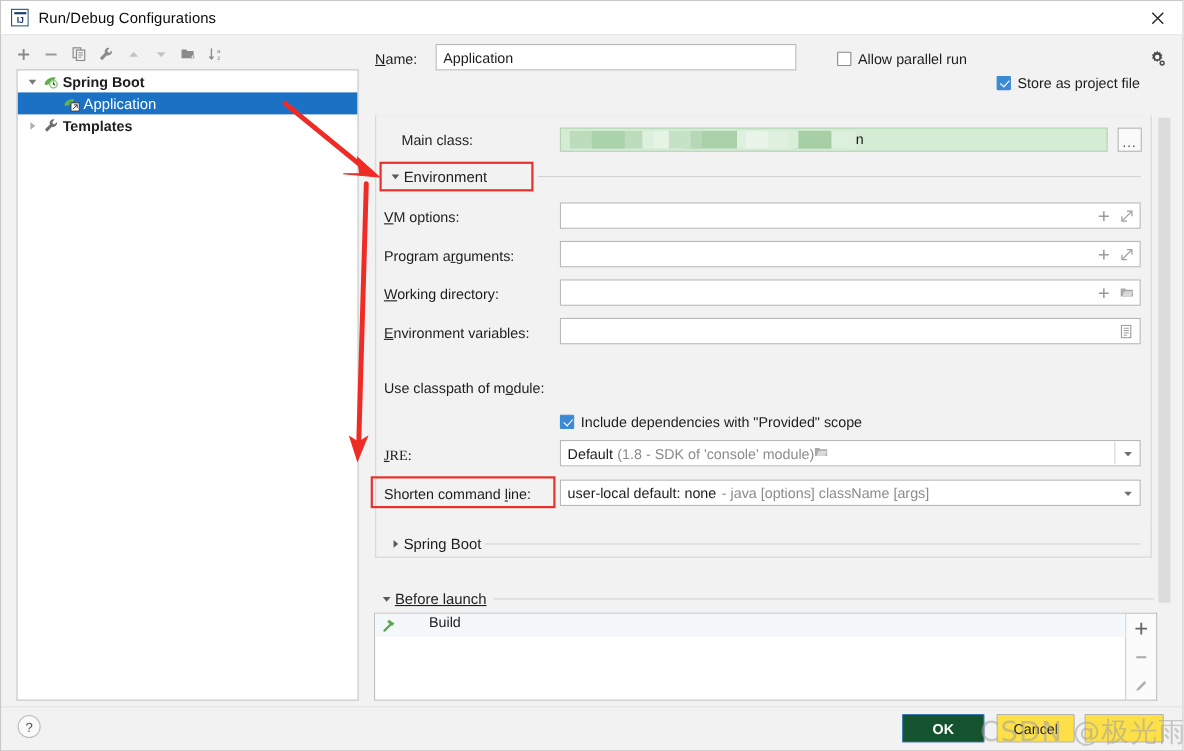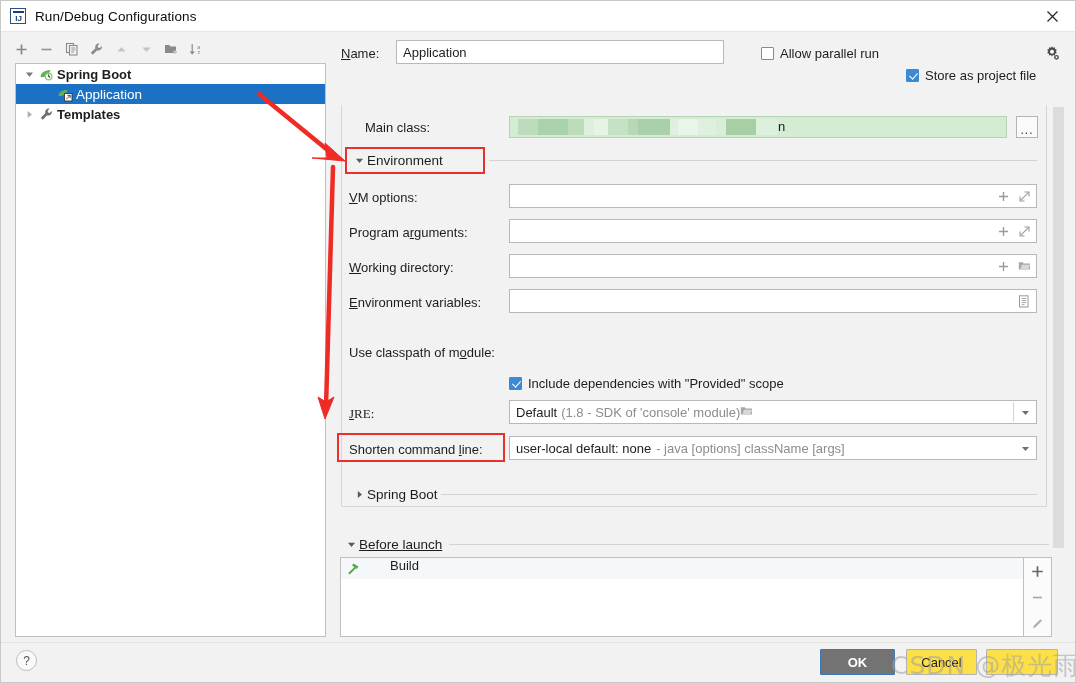--- a/index.html
+++ b/index.html
@@ -334,21 +334,21 @@
     position: absolute;
     height: 26px;
     border: 1px solid #b4b4b4;
     background: #fde047;
     display: flex; align-items: center; justify-content: center;
     font-size: 13px;
     cursor: pointer;
     border-radius: 1px;
   }
   .btn.primary {
-    background: #737373;
+    background: #14532d;
     border-color: #3c77b6;
     color: #ffffff;
     font-weight: bold;
   }
   #ok-btn     { left: 819px; top: 648px; width: 75px; }
   #cancel-btn { left: 905px; top: 648px; width: 71px; }
   #help2-btn  { left: 985px; top: 648px; width: 72px; }
 
   
   .watermark {

